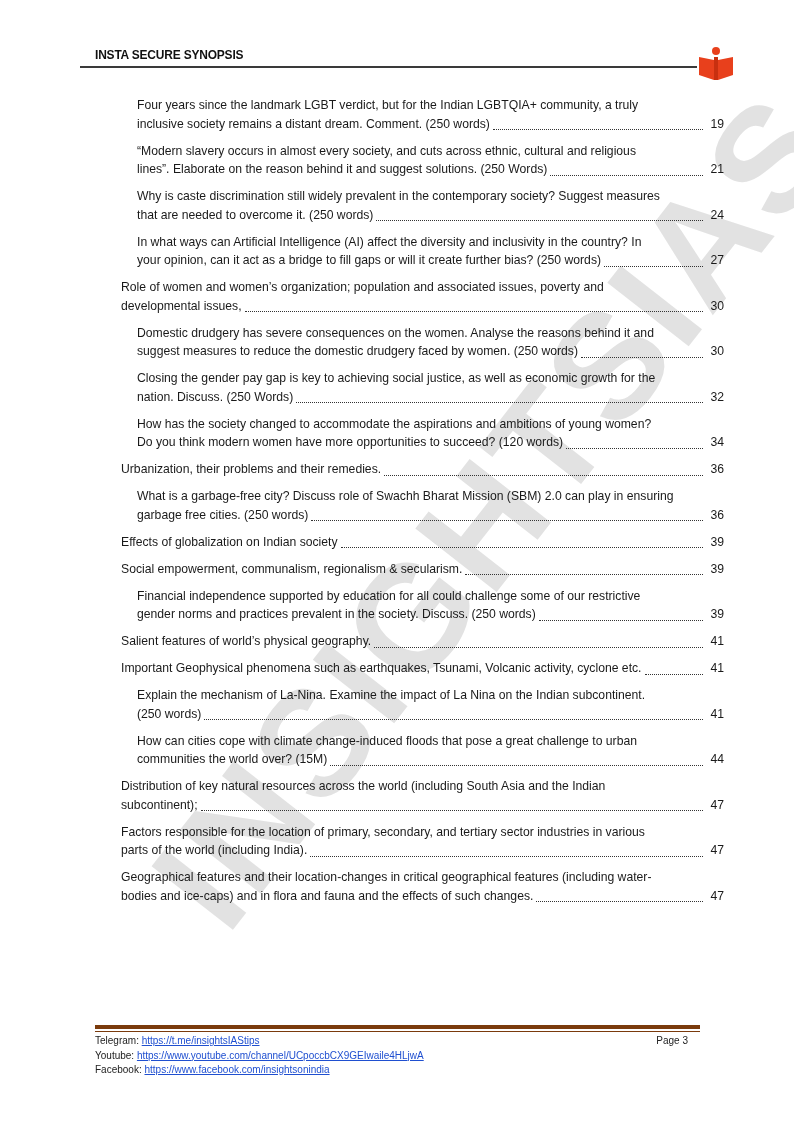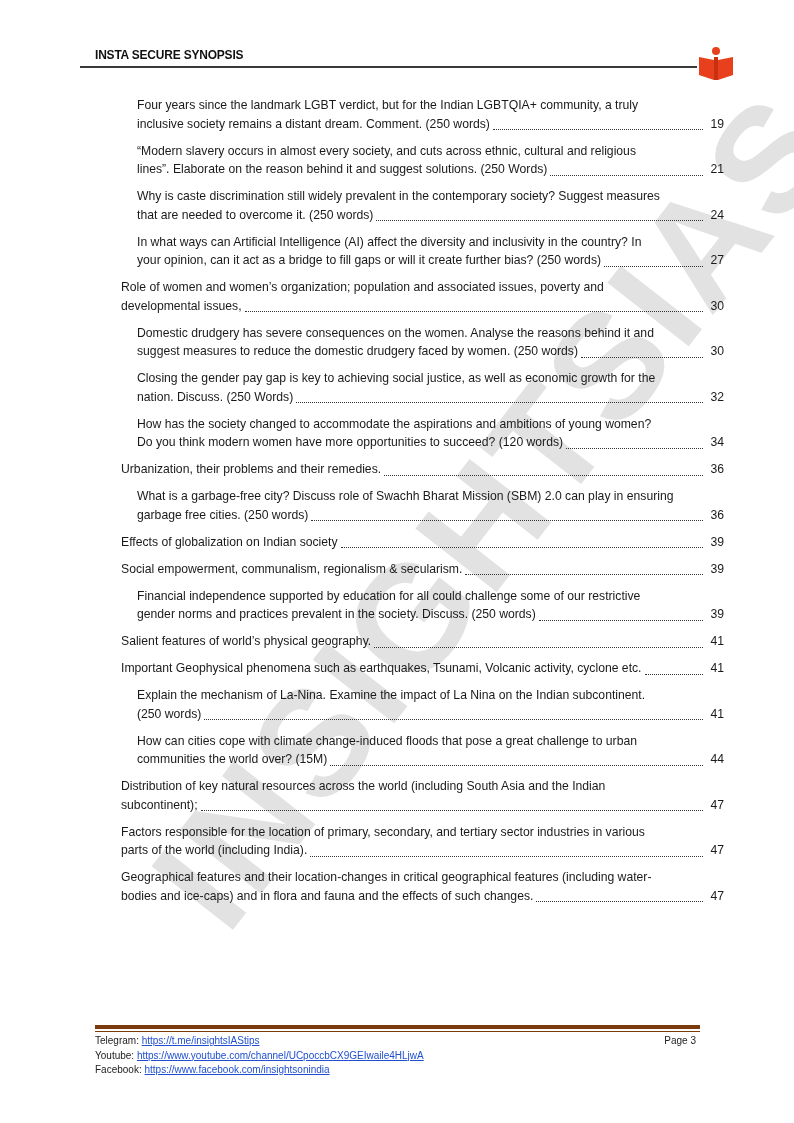--- a/index.html
+++ b/index.html
@@ -43,21 +43,21 @@
     .entry .page { width: 18px; text-align: right; }
 
     .footer-band {
       position: absolute; left: 95px; top: 1025px; width: 605px; height: 4px; background: #7a3a0c;
     }
     .footer-thin {
       position: absolute; left: 95px; top: 1031px; width: 605px; height: 1px; background: #7a3a0c;
     }
     .footer { position: absolute; left: 95px; top: 1034px; width: 605px; font-size: 10px; line-height: 14.5px; color: #222; }
     .footer a { color: #1f4fd0; text-decoration: underline; }
-    .footer .page-num { position: absolute; right: 4px; top: 0; }
+    .footer .page-num { position: absolute; right: 12px; top: 0; }
   </style>
 </head>
 <body>
 
 <div class="header-title">INSTA SECURE SYNOPSIS</div>
 <div class="header-rule"></div>
 <svg class="logo" viewBox="0 0 38 36">
   <circle cx="19" cy="5" r="4" fill="#e8401c"></circle>
   <path d="M2 11 L17 14 L17 34 L2 29 Z" fill="#e8401c"></path>
   <path d="M36 11 L21 14 L21 34 L36 29 Z" fill="#e8401c"></path>

